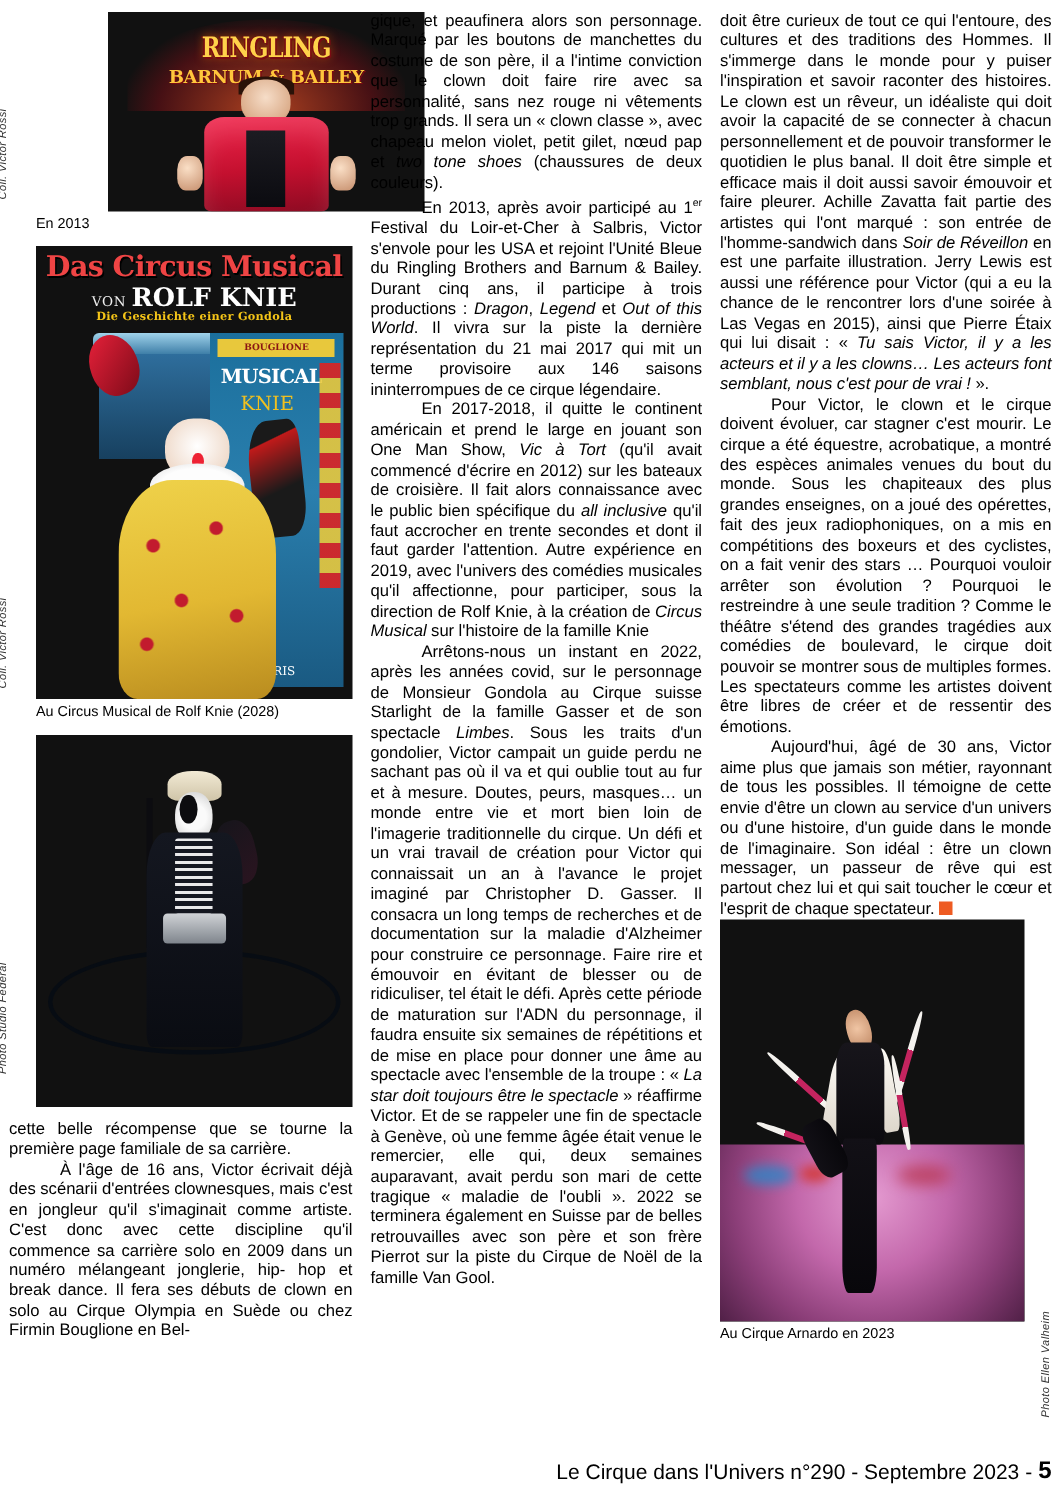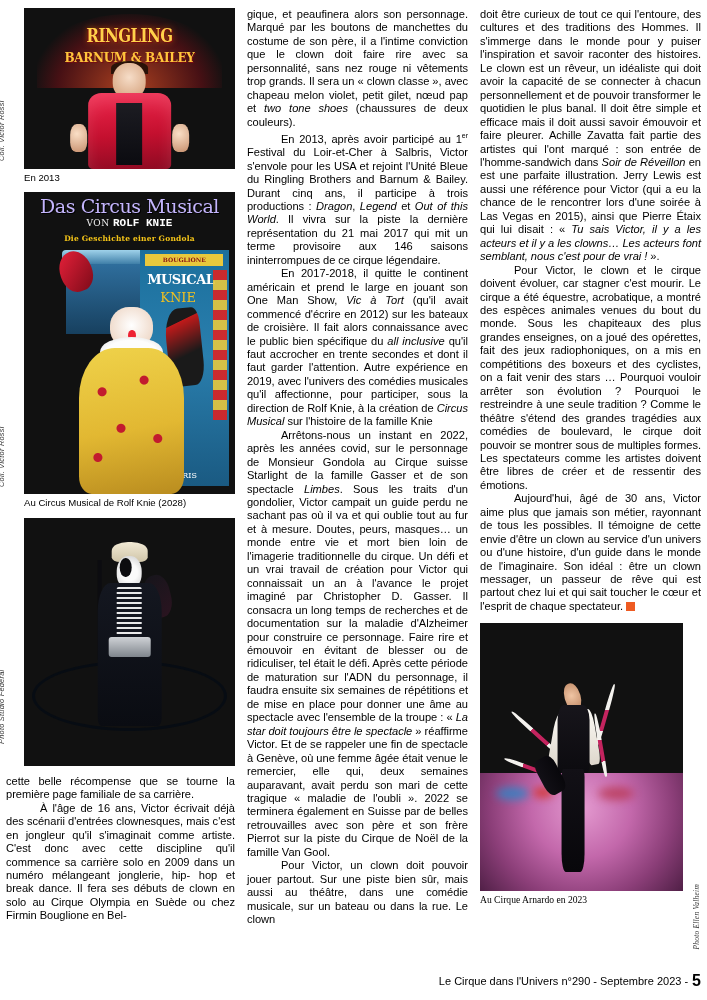--- a/index.html
+++ b/index.html
@@ -82,24 +82,25 @@
   }
   .credit.right-side {
     left: auto;
     right: 0;
     transform-origin: right bottom;
     transform: rotate(-90deg) translateX(0);
   }
 
   
   .ph1 {
-    height: 161px;
+    height: 133px;
     background:
       radial-gradient(ellipse 60% 70% at 50% 62%, #e8304a 0%, #b01028 42%, #5c0714 72%, #21040a 100%),
       linear-gradient(180deg,#2a0509 0%, #70081a 40%, #3a060f 100%);
+    margin-left: 48px;
   }
   .ph1 .arch {
     position: absolute; left: 6%; top: 4%; width: 88%; height: 46%;
     background:
       radial-gradient(ellipse at 50% 100%, rgba(255,90,40,.65) 0%, rgba(150,15,25,.4) 55%, rgba(20,2,6,0) 75%);
     border-radius: 50% 50% 0 0 / 70% 70% 0 0;
   }
   .ph1 .logo-txt {
     position: absolute; left: 0; right: 0; top: 13%;
     text-align: center;
@@ -154,31 +155,31 @@
   .ph1 .thumb.l { left: -4%; }
   .ph1 .thumb.r { right: -4%; }
 
   
   .ph2 {
     height: 302px;
     background: linear-gradient(180deg,#06070c 0%, #0a0b12 28%, #131019 100%);
   }
   .ph2 .title {
     position: absolute; left: 0; right: 0; top: 4px; text-align: center;
-    font-family: "DejaVu Serif", serif; font-weight: normal;
+    font-family: "DejaVu Serif", serif; font-weight: bold;
     font-size: 19px; line-height: 20px;
-    color: #c4b5fd; letter-spacing: -0.4px;
+    color: #ef4444; letter-spacing: -0.4px;
     text-shadow: 1px 1px 0 #000;
   }
   .ph2 .title2 {
     position: absolute; left: 0; right: 0; top: 25px; text-align: center;
     font-family: "DejaVu Serif", serif; font-size: 9px; color: #efefef;
     letter-spacing: 0.5px;
   }
-  .ph2 .title2 b { color: #fff; font-size: 11px; letter-spacing: 0; font-family: Liberation Mono, monospace; }
+  .ph2 .title2 b { color: #fff; font-size: 17px; letter-spacing: 0; }
   .ph2 .title3 {
     position: absolute; left: 0; right: 0; top: 42px; text-align: center;
     font-family: "DejaVu Serif", serif; font-weight: bold;
     font-size: 7.5px; color: #f5c518; letter-spacing: 0.2px;
   }
   .ph2 .kiosk {
     position: absolute; left: 20%; top: 66px; width: 36%; height: 72px;
     background: linear-gradient(180deg,#2f6f9e,#17405f);
     border-top: 4px solid #bfe0f2;
   }
@@ -387,21 +388,21 @@
   }
 
   
   .footer {
     position: absolute;
     left: 6px; right: 6px; bottom: 10px;
     text-align: right;
     border-top: 0;
   }
   .footer .ftxt {
-    font-size: 11px;
+    font-size: 14px;
     color: #000;
     display: inline-block;
     vertical-align: middle;
   }
   .footer .fnum {
     font-size: 16px;
     font-weight: bold;
     display: inline-block;
     vertical-align: middle;
     margin-left: 4px;
@@ -486,31 +487,30 @@
 
     <div class="col col-2">
       <p class="body"><span>gique, et peaufinera alors son personnage. Marqué par les boutons de manchettes du costume de son père, il a l'intime conviction que le clown doit faire rire avec sa personnalité, sans nez rouge ni vêtements trop grands. Il sera un « clown classe », avec chapeau melon violet, petit gilet, nœud pap et </span><i>two tone shoes</i><span> (chaussures de deux couleurs).</span></p>
 
       <p class="body indent"><span>En 2013, après avoir participé au 1</span><span class="sup">er</span><span> Festival du Loir-et-Cher à Salbris, Victor s'envole pour les USA et rejoint l'Unité Bleue du Ringling Brothers and Barnum &amp; Bailey. Durant cinq ans, il participe à trois productions : </span><i>Dragon</i><span>, </span><i>Legend</i><span> et </span><i>Out of this World</i><span>. Il vivra sur la piste la dernière représentation du 21 mai 2017 qui mit un terme provisoire aux 146 saisons ininterrompues de ce cirque légendaire.</span></p>
 
       <p class="body indent"><span>En 2017-2018, il quitte le continent américain et prend le large en jouant son One Man Show, </span><i>Vic à Tort</i><span> (qu'il avait commencé d'écrire en 2012) sur les bateaux de croisière. Il fait alors connaissance avec le public bien spécifique du </span><i>all inclusive</i><span> qu'il faut accrocher en trente secondes et dont il faut garder l'attention. Autre expérience en 2019, avec l'univers des comédies musicales qu'il affectionne, pour participer, sous la direction de Rolf Knie, à la création de </span><i>Circus Musical</i><span> sur l'histoire de la famille Knie</span></p>
 
       <p class="body indent"><span>Arrêtons-nous un instant en 2022, après les années covid, sur le personnage de Monsieur Gondola au Cirque suisse Starlight de la famille Gasser et de son spectacle </span><i>Limbes</i><span>. Sous les traits d'un gondolier, Victor campait un guide perdu ne sachant pas où il va et qui oublie tout au fur et à mesure. Doutes, peurs, masques… un monde entre vie et mort bien loin de l'imagerie traditionnelle du cirque. Un défi et un vrai travail de création pour Victor qui connaissait un an à l'avance le projet imaginé par Christopher D. Gasser. Il consacra un long temps de recherches et de documentation sur la maladie d'Alzheimer pour construire ce personnage. Faire rire et émouvoir en évitant de blesser ou de ridiculiser, tel était le défi. Après cette période de maturation sur l'ADN du personnage, il faudra ensuite six semaines de répétitions et de mise en place pour donner une âme au spectacle avec l'ensemble de la troupe : « </span><i>La star doit toujours être le spectacle</i><span> » réaffirme Victor. Et de se rappeler une fin de spectacle à Genève, où une femme âgée était venue le remercier, elle qui, deux semaines auparavant, avait perdu son mari de cette tragique « maladie de l'oubli ». 2022 se terminera également en Suisse par de belles retrouvailles avec son père et son frère Pierrot sur la piste du Cirque de Noël de la famille Van Gool.</span></p>
 
-      <p class="body indent">Pour Victor, un clown doit pouvoir jouer partout. Sur une piste bien sûr, mais aussi au théâtre, dans une comédie musicale, sur un bateau ou dans la rue. Le clown</p>
     </div>
 
     <div class="col col-3">
       <p class="body"><span>doit être curieux de tout ce qui l'entoure, des cultures et des traditions des Hommes. Il s'immerge dans le monde pour y puiser l'inspiration et savoir raconter des histoires. Le clown est un rêveur, un idéaliste qui doit avoir la capacité de se connecter à chacun personnellement et de pouvoir transformer le quotidien le plus banal. Il doit être simple et efficace mais il doit aussi savoir émouvoir et faire pleurer. Achille Zavatta fait partie des artistes qui l'ont marqué : son entrée de l'homme-sandwich dans </span><i>Soir de Réveillon</i><span> en est une parfaite illustration. Jerry Lewis est aussi une référence pour Victor (qui a eu la chance de le rencontrer lors d'une soirée à Las Vegas en 2015), ainsi que Pierre Étaix qui lui disait : « </span><i>Tu sais Victor, il y a les acteurs et il y a les clowns… Les acteurs font semblant, nous c'est pour de vrai !</i><span> ».</span></p>
 
       <p class="body indent">Pour Victor, le clown et le cirque doivent évoluer, car stagner c'est mourir. Le cirque a été équestre, acrobatique, a montré des espèces animales venues du bout du monde. Sous les chapiteaux des plus grandes enseignes, on a joué des opérettes, fait des jeux radiophoniques, on a mis en compétitions des boxeurs et des cyclistes, on a fait venir des stars … Pourquoi vouloir arrêter son évolution ? Pourquoi le restreindre à une seule tradition ? Comme le théâtre s'étend des grandes tragédies aux comédies de boulevard, le cirque doit pouvoir se montrer sous de multiples formes. Les spectateurs comme les artistes doivent être libres de créer et de ressentir des émotions.</p>
 
       <p class="body indent"><span>Aujourd'hui, âgé de 30 ans, Victor aime plus que jamais son métier, rayonnant de tous les possibles. Il témoigne de cette envie d'être un clown au service d'un univers ou d'une histoire, d'un guide dans le monde de l'imaginaire. Son idéal : être un clown messager, un passeur de rêve qui est partout chez lui et qui sait toucher le cœur et l'esprit de chaque spectateur.</span><span class="endmark"></span></p>
 
-      <figure class="figure" style="margin-top:10px;padding-left:0;padding-right:18px;font-family:Liberation Serif, serif;">
+      <figure class="figure" style="padding-left:0;padding-right:18px;">
         <div class="credit right-side">Photo Ellen Valheim</div>
         <div class="photo ph4">
           <div class="floor"></div>
           <div class="spotA"></div>
           <div class="spotB"></div>
           <div class="spotC"></div>
           <div class="jug">
             <div class="club c1"></div>
             <div class="club c2"></div>
             <div class="club c3"></div>

